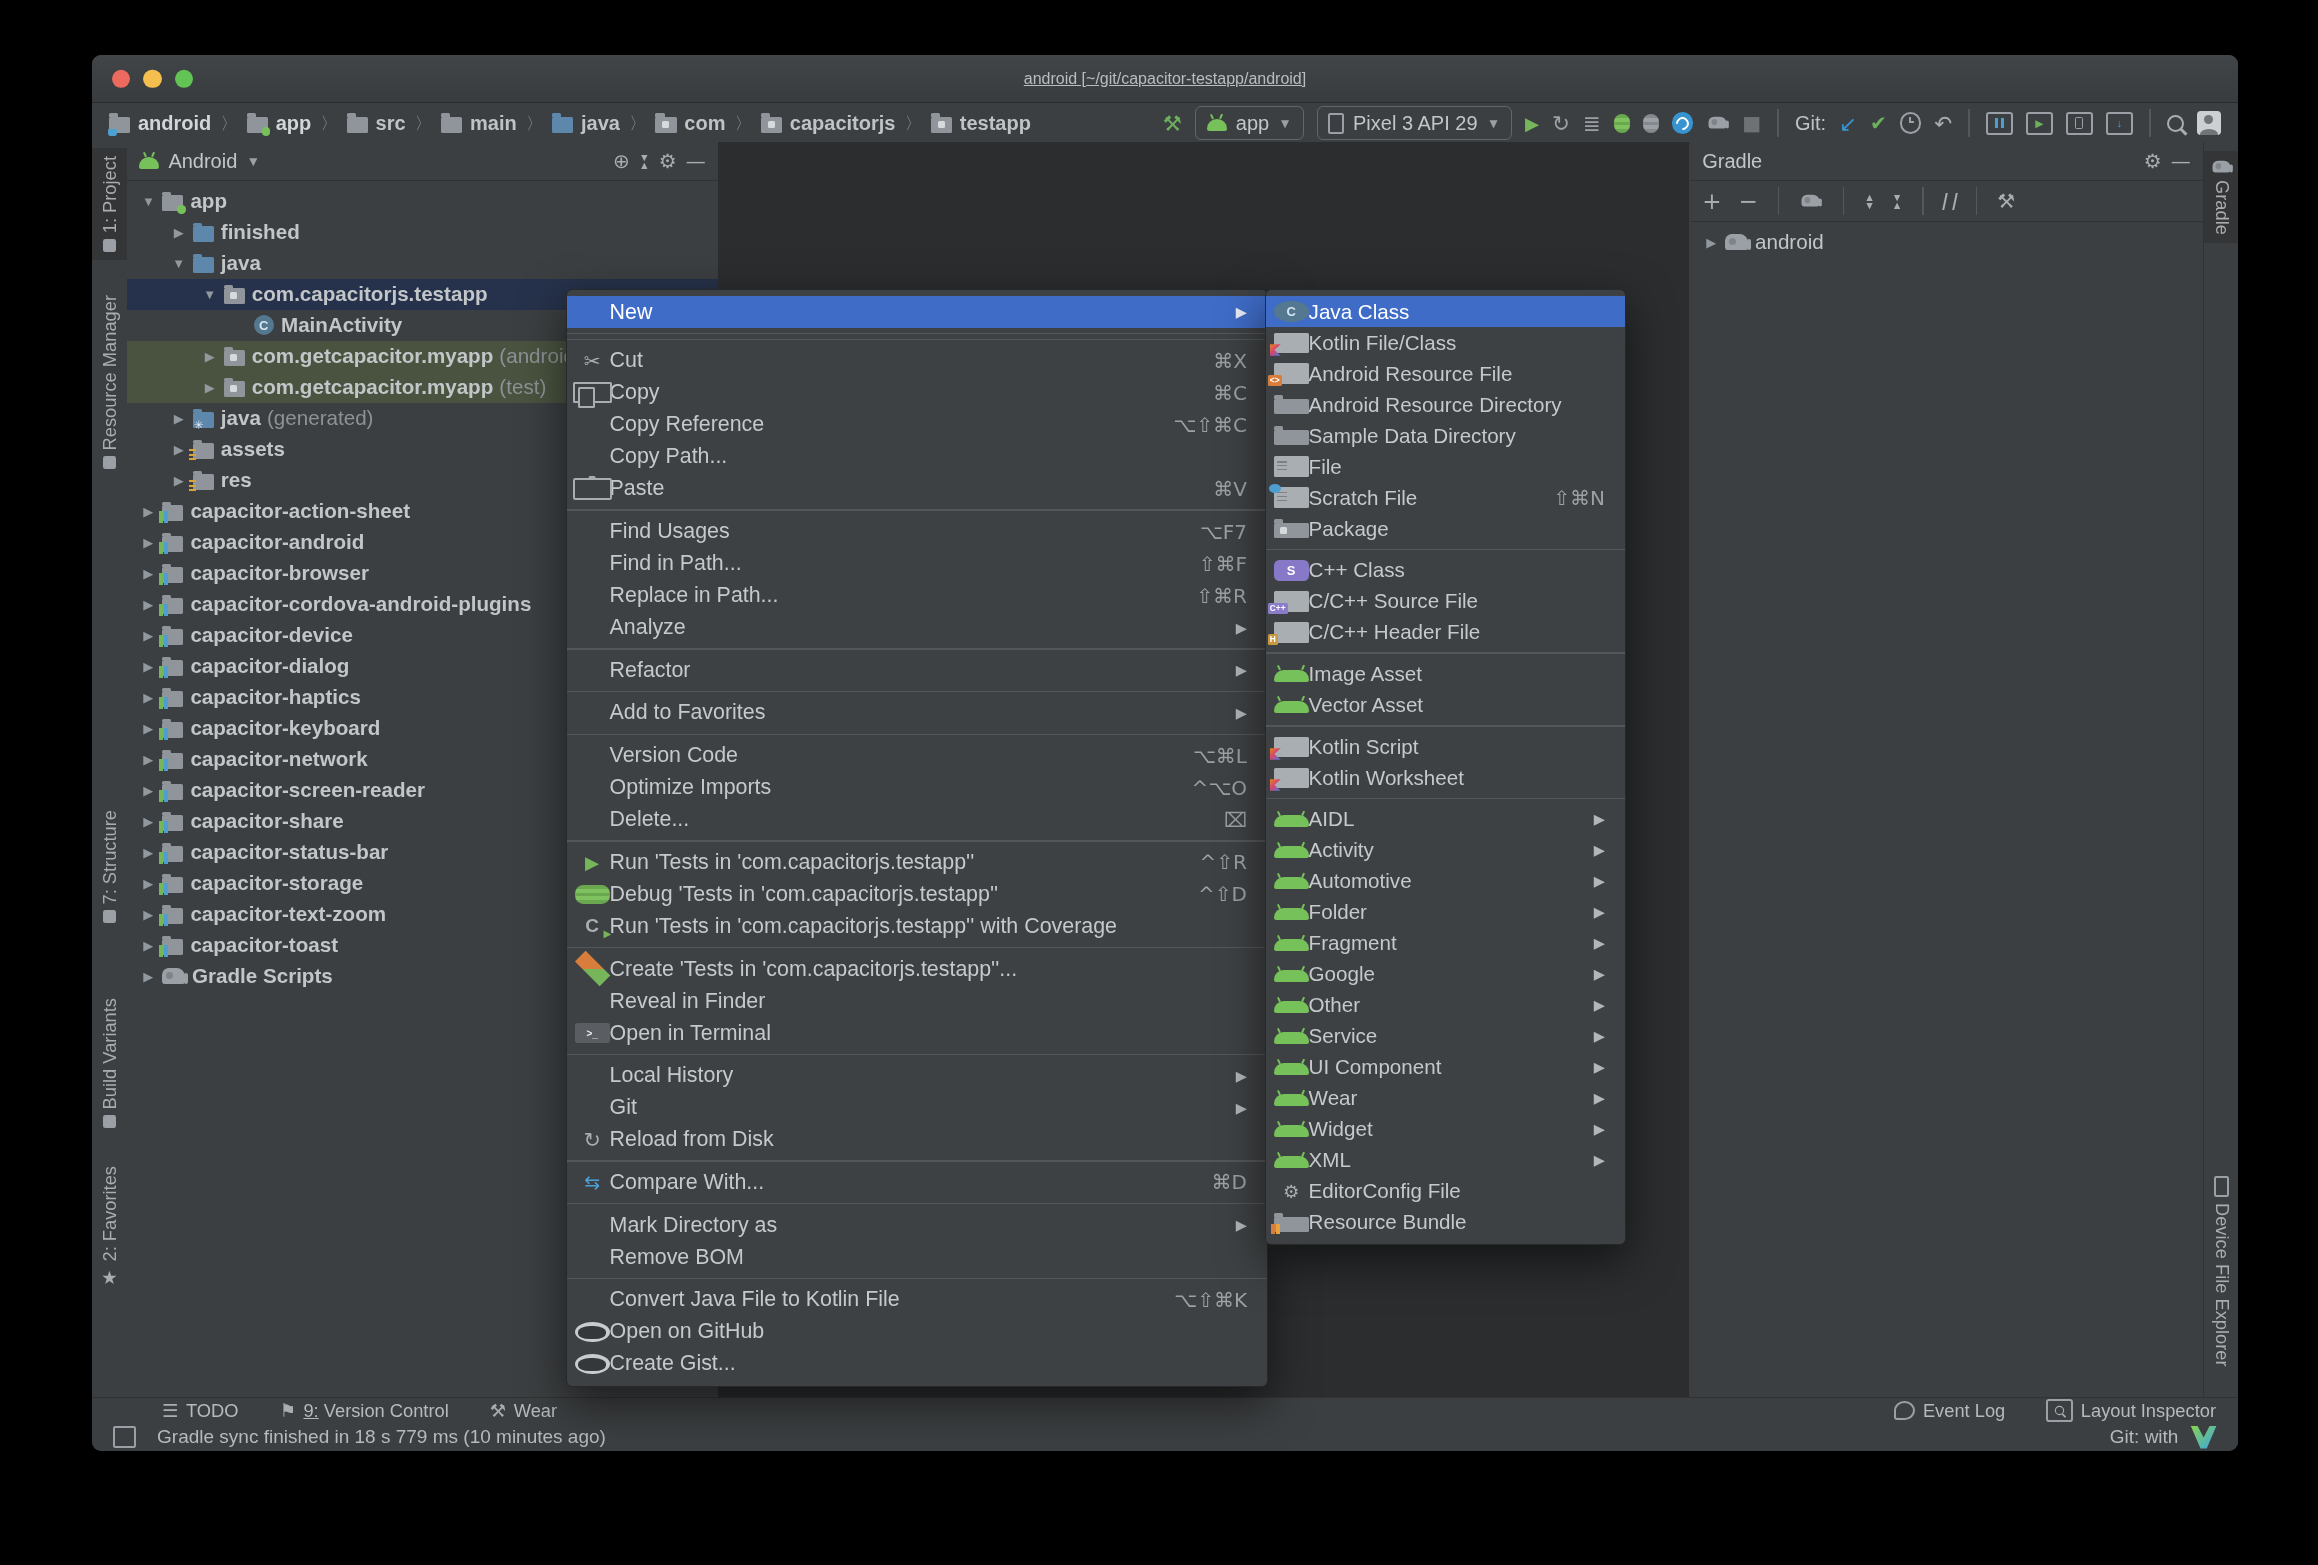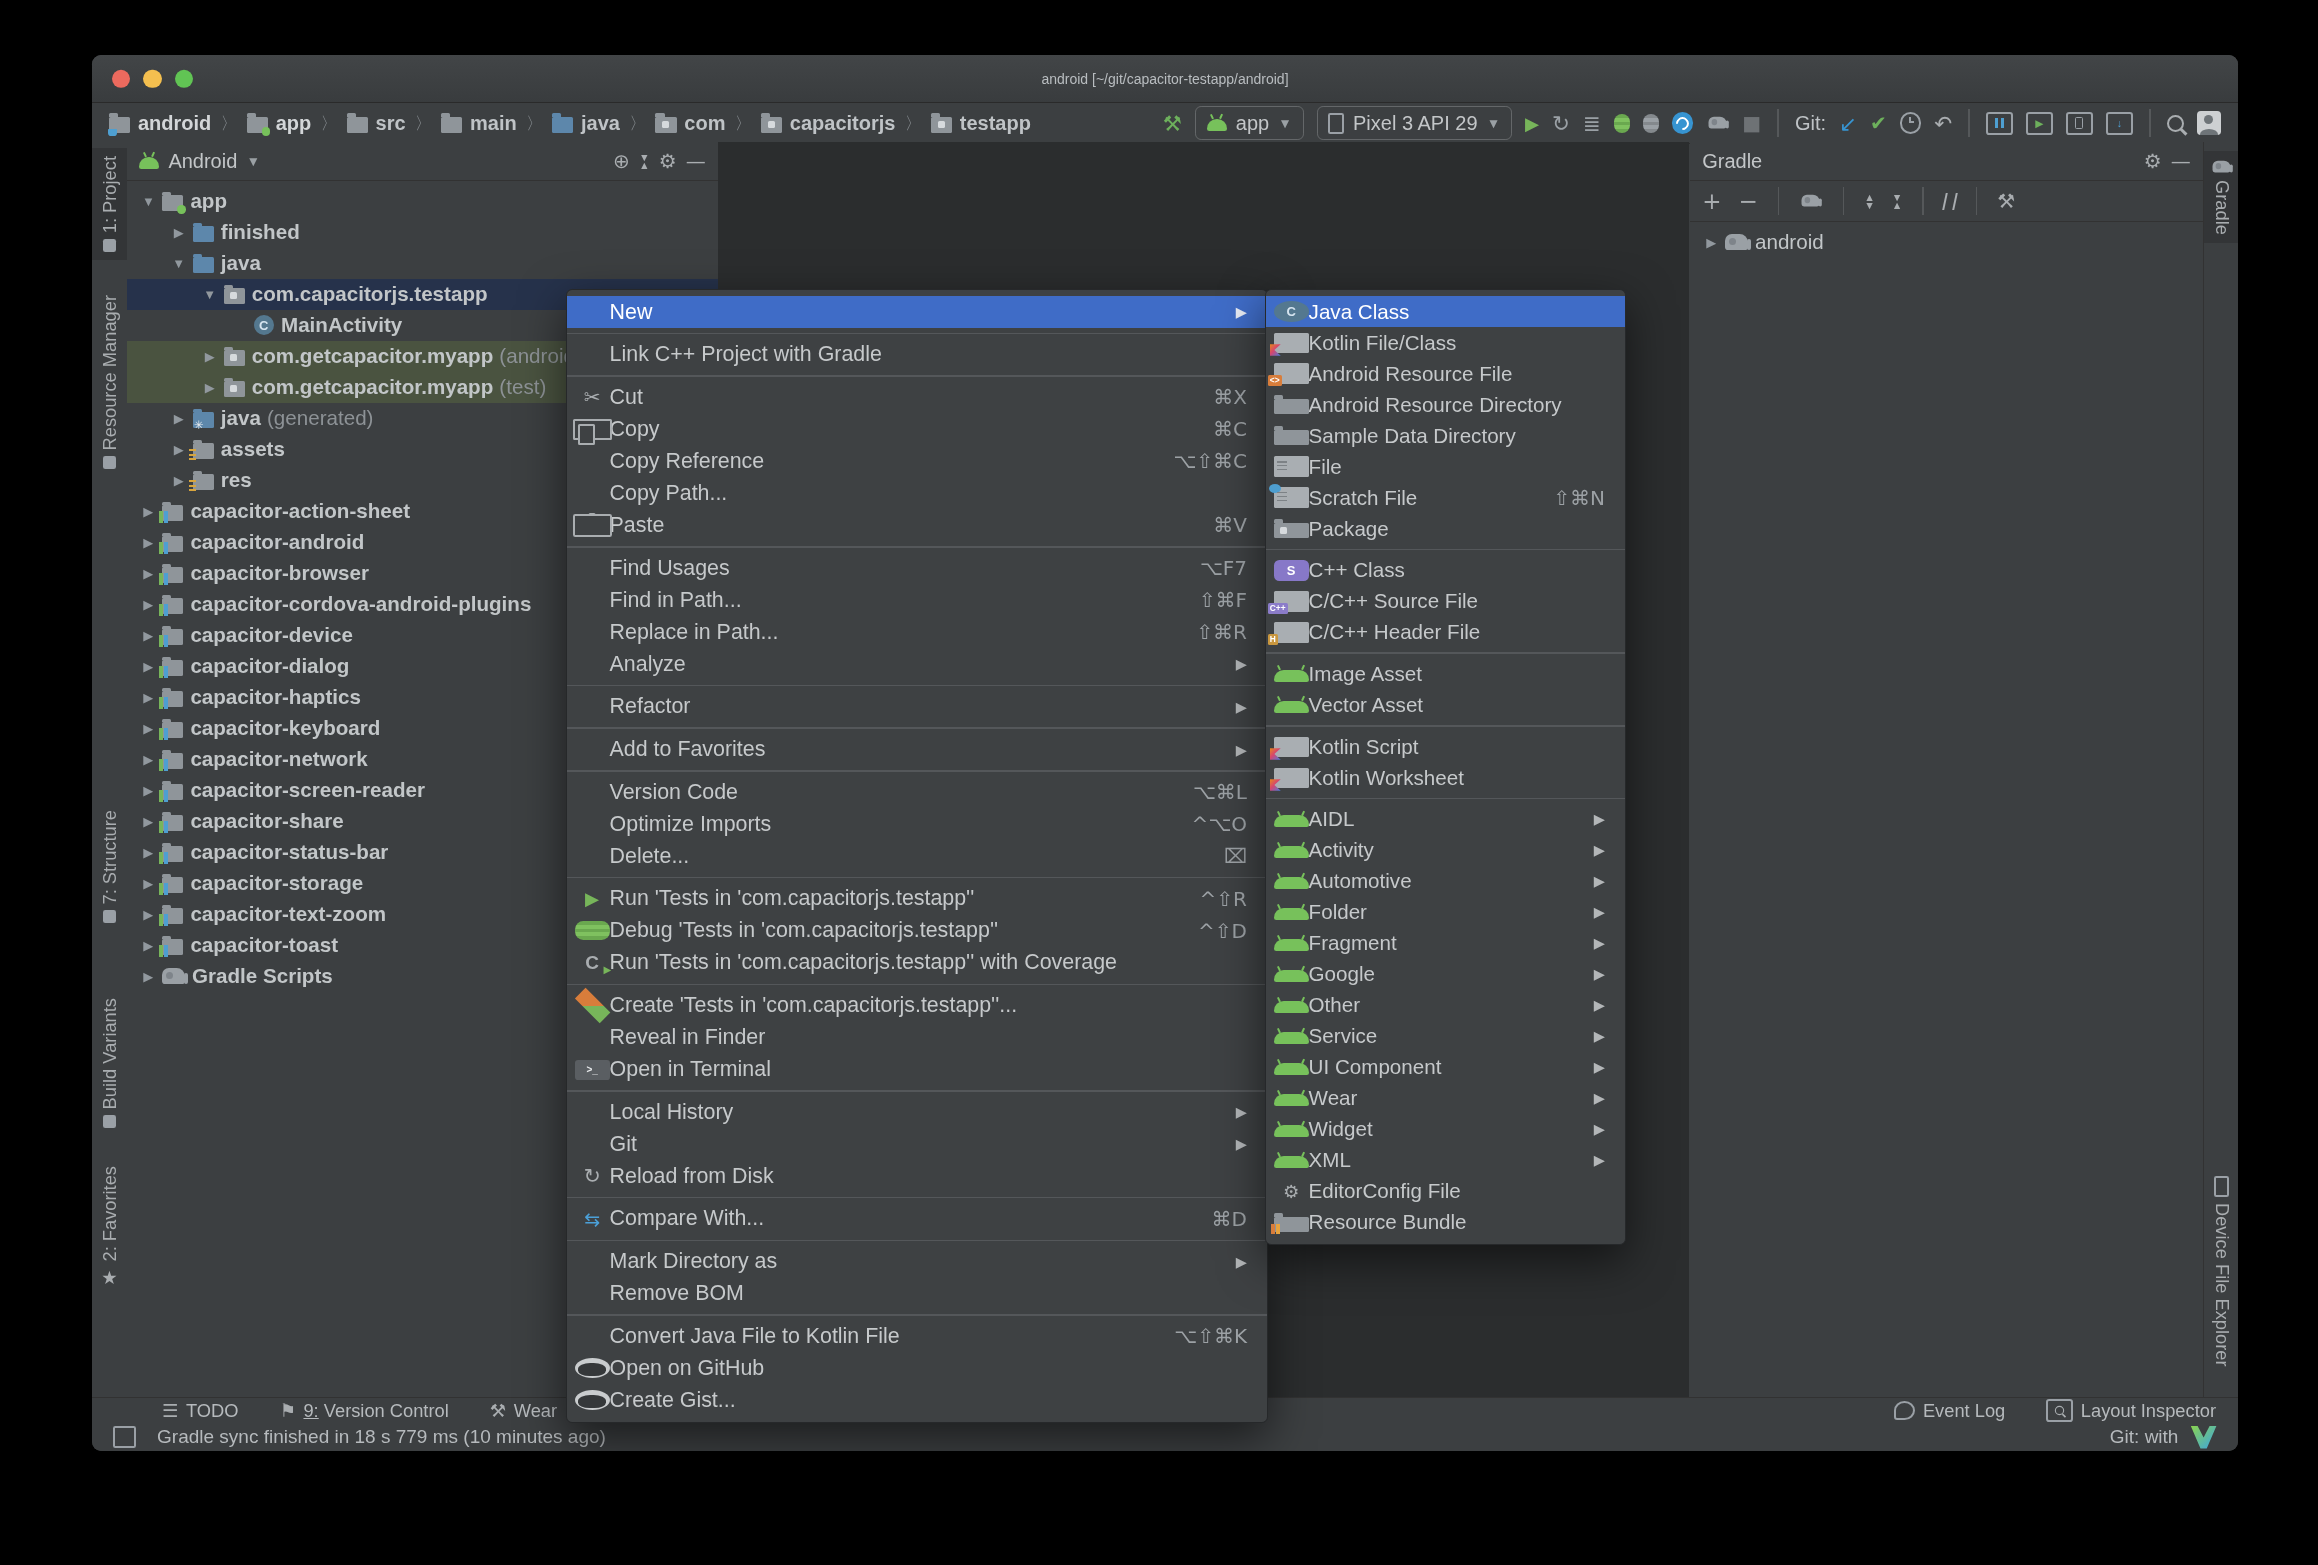--- a/index.html
+++ b/index.html
@@ -5,21 +5,21 @@
   html,body{margin:0;padding:0;background:#000;}
   .screen{position:relative;width:2319px;height:1566px;background:#000;overflow:hidden;
           font-family:"Liberation Sans","DejaVu Sans",sans-serif;-webkit-font-smoothing:antialiased;}
   .window{position:absolute;left:92px;top:55px;width:2146px;height:1396px;background:#3c3f41;
           border-radius:9.2px;box-shadow:0 23px 69px rgba(0,0,0,.65);overflow:hidden;}
   
   .titlebar{height:47px;background:linear-gradient(#424547,#393c3e);border-bottom:0.8px solid #2a2a2a;
             display:flex;align-items:center;justify-content:center;position:relative;}
   .traffic{position:absolute;left:20px;top:50%;transform:translateY(-50%);display:flex;gap:13px;}
   .tl{width:18.3px;height:18.3px;border-radius:50%;}
-  .title{color:#b9bdc0;font-size:14px;}
+  .title{color:#b9bdc0;font-size:16px;text-decoration:underline;}
   
   .toolbar{height:40px;display:flex;align-items:center;padding:0 17px;background:#3c3f41;
            border-bottom:0.8px solid #2e2e2e;gap:6.1px;}
   .crumbs{display:flex;align-items:center;gap:9.2px;}
   .crumb{display:flex;align-items:center;gap:7.6px;color:#bfc3c6;font-size:20px;font-weight:700;}
   .crumb.b{font-weight:700;color:#d3d6d8;}
   .chev{color:#83888c;font-size:17px;}
   .tb-right{margin-left:auto;display:flex;align-items:center;gap:13px;}
   .combo{display:flex;align-items:center;gap:9.2px;border:1.5px solid #646769;border-radius:6.1px;height:32px;
          padding:0 10.7px;color:#c3c6c8;font-size:20px;}
@@ -459,24 +459,20 @@
         </div>
       </div>
 
     <div class="menu main" id="ctxmenu">
         <div class="mi hl">
           <span class="ic"></span>
           <span class="lbl">New</span>
           <span class="sub-a">▶</span>
         </div>
         <div class="msep"></div>
-        <div class="mi">
-          <span class="ic"></span>
-          <span class="lbl">Link C++ Project with Gradle</span>
-        </div>
         <div class="msep"></div>
         <div class="mi">
           <span class="ic">
             <span class="ic glyph" style="font-size: 20px;">✂</span>
           </span>
           <span class="lbl">Cut</span>
           <span class="sc">⌘X</span>
         </div>
         <div class="mi">
           <span class="ic">

